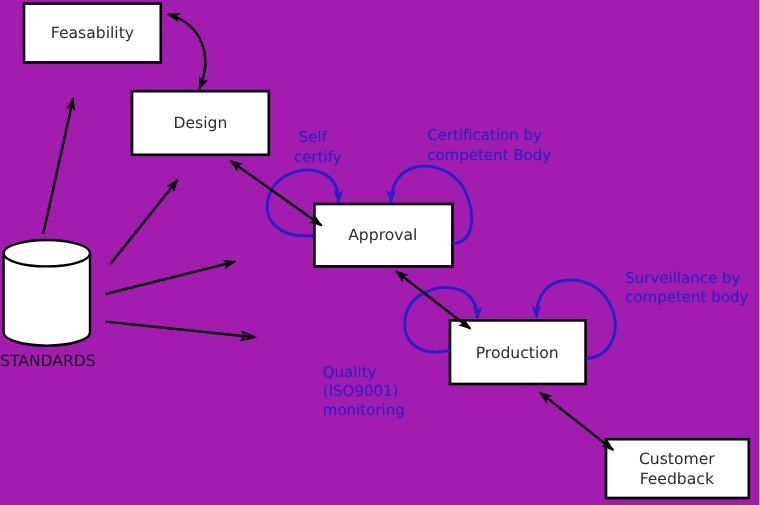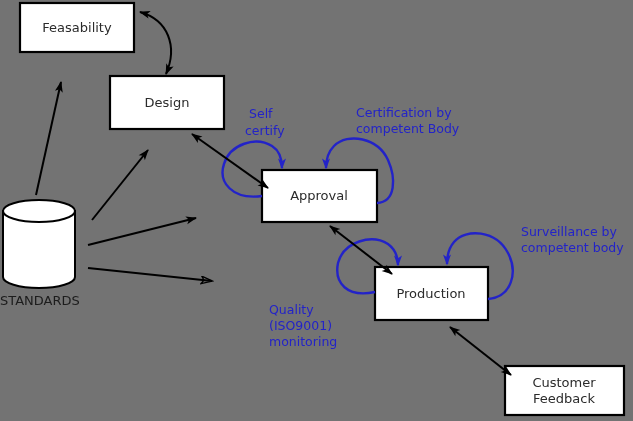--- a/index.html
+++ b/index.html
@@ -8,21 +8,21 @@
     padding: 0;
     background: #ffffff;
   }
   body {
     font-family: "DejaVu Sans", sans-serif;
   }
   #canvas {
     position: relative;
     width: 633px;
     height: 421px;
-    background: #737373;
+    background: #a21caf;
     overflow: hidden;
   }
   #canvas svg {
     position: absolute;
     left: 0;
     top: 0;
     width: 633px;
     height: 421px;
   }
   .box-label {

